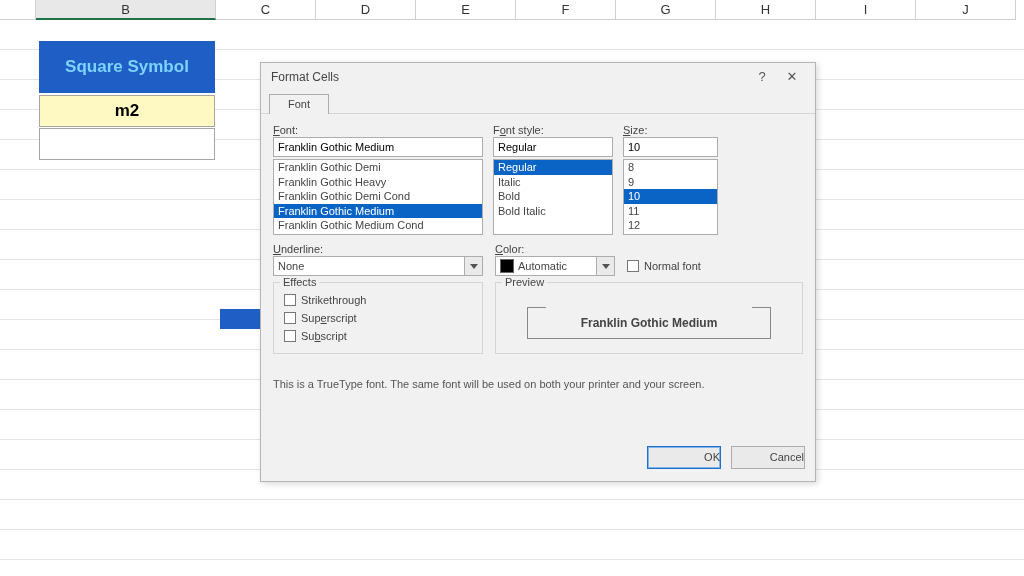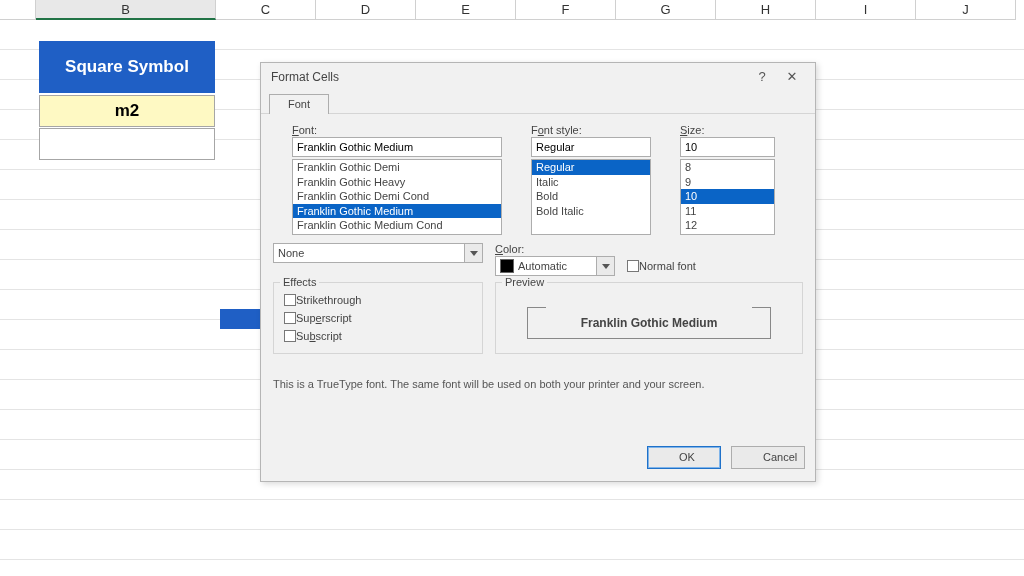--- a/index.html
+++ b/index.html
@@ -50,21 +50,21 @@
     }
 
     
     .blue-cell-wrap {
       position: absolute;
       top: 41px;
       left: 39px;
       width: 176px;
       height: 52px;
       background: #1f5fc5;
-      color: #ffffff;
+      color: #7dd3fc;
       font-weight: bold;
       font-size: 17px;
       display: flex;
       align-items: center;
       justify-content: center;
       border: 1px solid #1f5fc5;
     }
     .cell-b4 {
       position: absolute;
       top: 95px;
@@ -146,21 +146,21 @@
       background: #f1f1f1;
     }
 
     .dialog-body {
       padding: 10px 12px 8px 12px;
     }
     .top-cols {
       display: flex;
       gap: 10px;
     }
-    .colblock { flex: 1 1 auto; margin-left: 19px; }
+    .colblock { flex: 1 1 auto; }
     .colblock.small { flex: 0 0 95px; }
     .lbl { font-size: 11px; margin-bottom: 1px; display: block; text-decoration: underline; text-decoration-color: transparent;}
     .lbl .u { text-decoration: underline; }
     .txtinput {
       width: 100%;
       border: 1px solid #adadad;
       height: 20px;
       font-size: 11px;
       padding: 1px 4px;
       background: #fff;
@@ -219,20 +219,21 @@
       justify-content: center;
     }
     .select-like.swatch .sw {
       width: 14px; height: 14px; background:#000; margin-right:4px; border:1px solid #666;
     }
 
     .chkbox {
       display: flex;
       align-items: center;
       font-size: 11px;
+      gap: 5px;
       height: 18px;
     }
     .chkbox .box {
       width: 12px; height: 12px; border: 1px solid #777; background: #fff;
     }
 
     .group-row {
       display: flex;
       gap: 12px;
       margin-top: 6px;
@@ -289,21 +290,21 @@
       gap: 10px;
       padding: 8px 10px 12px 10px;
       background: #f1f1f1;
     }
     .btn {
       width: 74px;
       height: 23px;
       border: 1px solid #adadad;
       background: #eaeaea;
       font-size: 11px;
-      text-align: left;
+      text-align: right;
       line-height: 21px;
       padding-left: 31px;
     }
     .btn.primary {
       border: 1px solid #1f71c9;
       box-shadow: inset 0 0 0 1px #7fb4ea;
     }
 
     .chevron { width:0;height:0;border-left:4px solid transparent;border-right:4px solid transparent;border-top:5px solid #555; }
   </style>
@@ -403,20 +404,21 @@
           <div class="opt selected">10</div>
           <div class="opt">11</div>
           <div class="opt">12</div>
           <div class="opt">14</div>
         </div>
       </div>
     </div>
 
     <div class="mid-row">
       <div class="left">
+        <span class="lbl"><span class="u">U</span>nderline:</span>
         <div class="select-like">
           <span>None</span>
           <span class="caret">
               <span class="chevron"></span>
             </span>
         </div>
       </div>
       <div class="mid">
         <span class="lbl"><span class="u">C</span>olor:</span>
         <div class="select-like swatch">

